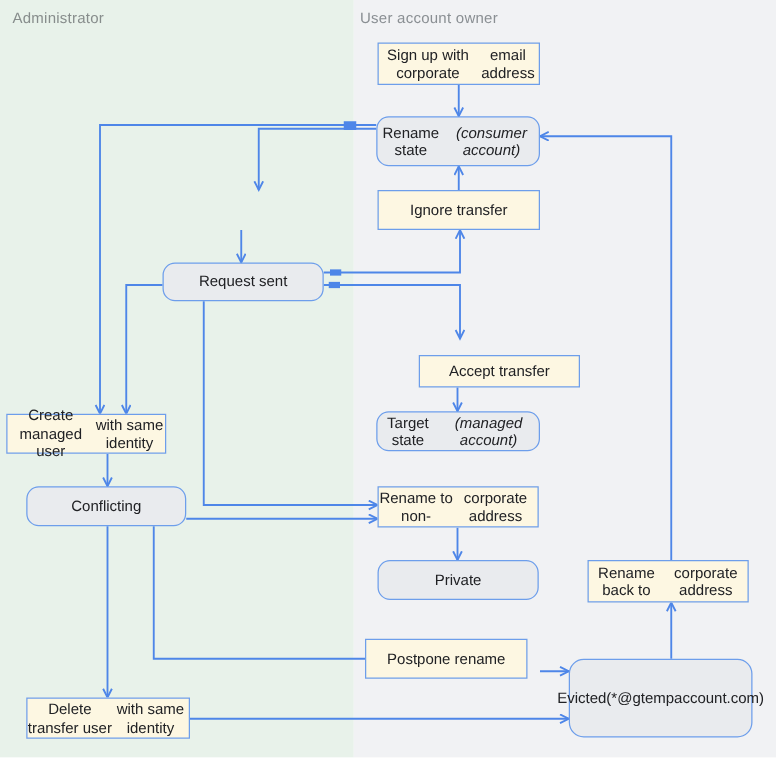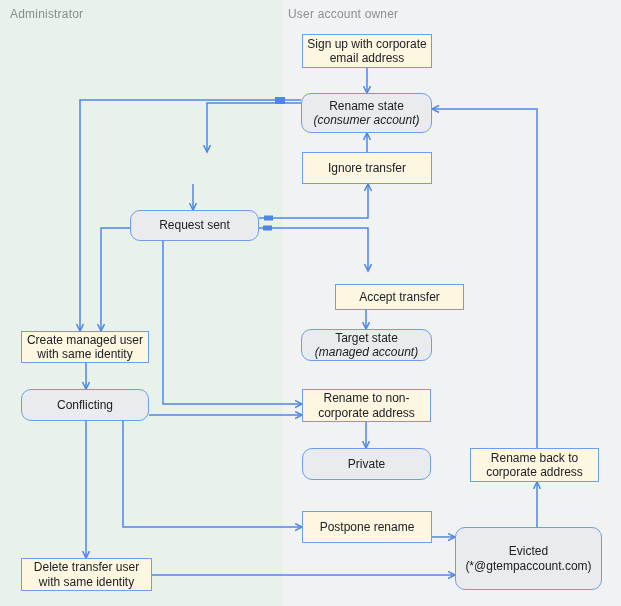--- a/index.html
+++ b/index.html
@@ -14,21 +14,21 @@
     position:absolute;top:7px;font-size:12px;color:#878D8C;z-index:3;
     letter-spacing:.2px;
   }
   #title-left{left:10px;}
   #title-right{left:288px;color:#8A8F93;}
   #wires{position:absolute;left:0;top:0;z-index:1;}
   #wires path{fill:none;stroke:#4E86E8;stroke-width:1.5px;}
   #wires rect{fill:#4E86E8;stroke:none;}
   .node{
     position:absolute;z-index:2;box-sizing:border-box;
-    display:flex;flex-direction:column;justify-content:center;
+    display:flex;flex-direction:row;justify-content:center;align-items:center;
     text-align:center;font-size:12px;line-height:14.5px;
   }
   .node span{display:block;}
   .proc{background:#FDF7E2;border:1px solid #6D9EEB;}
   .state{background:#E9EBEE;border:1.4px solid #6D9EEB;border-radius:10px;}
   .state.big{border-radius:12px;}
   .sub{font-style:italic;}
 </style>
 </head>
 <body>
@@ -92,21 +92,21 @@
 
   <div class="node proc" style="left:302px;top:284px;width:129px;height:26px;margin-left:33px;">
     <span>Accept transfer</span>
   </div>
 
   <div class="node state" style="left:301px;top:329px;width:131px;height:32px;line-height:14px;">
     <span>Target state</span>
     <span class="sub">(managed account)</span>
   </div>
 
-  <div class="node proc" style="left:21px;top:331px;width:128px;height:32px;">
+  <div class="node proc" style="left:5px;top:331px;width:128px;height:32px;">
     <span>Create managed user</span>
     <span>with same identity</span>
   </div>
 
   <div class="node state" style="left:21px;top:389px;width:128px;height:32px;">
     <span>Conflicting</span>
   </div>
 
   <div class="node proc" style="left:302px;top:389px;width:129px;height:33px;">
     <span>Rename to non-</span>
@@ -115,25 +115,25 @@
 
   <div class="node state" style="left:302px;top:448px;width:129px;height:32px;">
     <span>Private</span>
   </div>
 
   <div class="node proc" style="left:470px;top:448px;width:129px;height:34px;">
     <span>Rename back to</span>
     <span>corporate address</span>
   </div>
 
-  <div class="node proc" style="left:302px;top:511px;width:130px;height:32px;">
+  <div class="node proc" style="left:292px;top:511px;width:130px;height:32px;">
     <span>Postpone rename</span>
   </div>
 
-  <div class="node state big" style="left:455px;top:527px;width:147px;height:63px;border-radius:10px;">
+  <div class="node state big" style="left:455px;top:527px;width:147px;height:63px;">
     <span>Evicted</span>
     <span>(*@gtempaccount.com)</span>
   </div>
 
   <div class="node proc" style="left:21px;top:558px;width:131px;height:33px;">
     <span>Delete transfer user</span>
     <span>with same identity</span>
   </div>
 
 </div>

